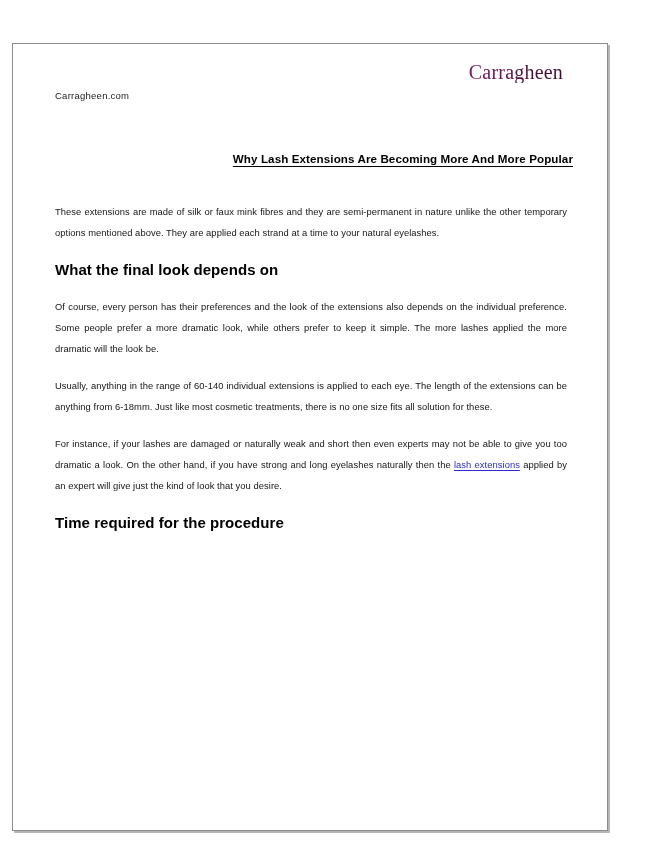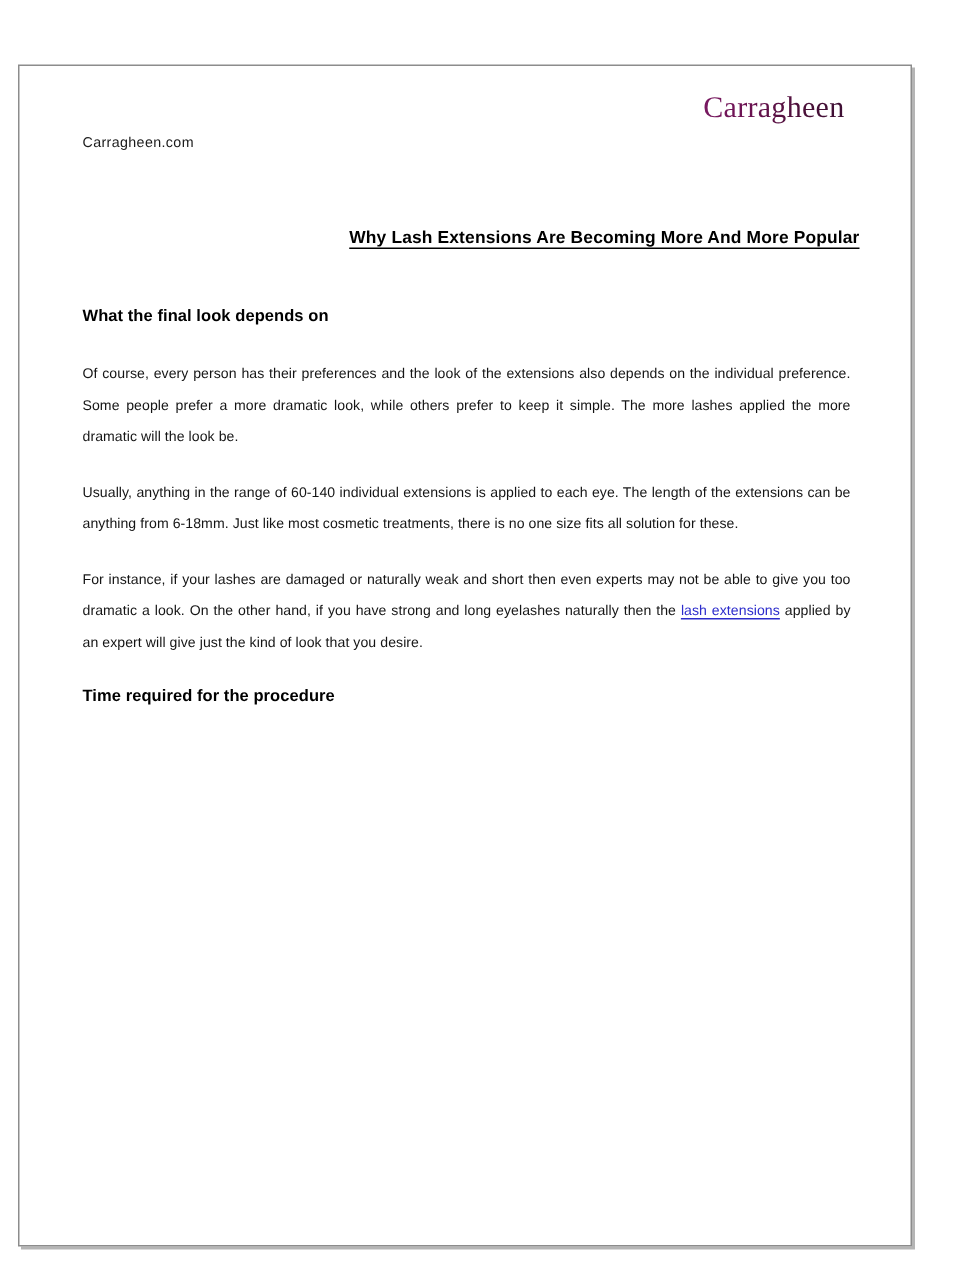--- a/index.html
+++ b/index.html
@@ -90,21 +90,21 @@
   .para {
     margin: 0 0 16px 0;
     font-size: 9.4px;
     line-height: 21px;
     text-align: justify;
     color: #141414;
     letter-spacing: 0.05px;
   }
   .subhead {
     margin: 0 0 16px 0;
-    font-size: 11px;
+    font-size: 15px;
     line-height: 21px;
     font-weight: bold;
     color: #000;
     letter-spacing: 0.05px;
   }
   .para:last-child { margin-bottom: 0; }
 
   a.inline-link,
   .inline-link {
     color: #2c2ccc;
@@ -123,20 +123,21 @@
       <div class="brand-logo">Carragheen</div>
     </div>
 
     <h1 class="doc-title">
       <span class="u">Why Lash Extensions Are Becoming More And More Popular</span>
     </h1>
 
     <div class="doc-body">
 
 
+      <p class="para">These extensions are made of silk or faux mink fibres and they are semi-permanent in nature unlike the other temporary options mentioned above. They are applied each strand at a time to your natural eyelashes.</p>
 
 
       <p class="subhead">What the final look depends on</p>
 
       <p class="para">Of course, every person has their preferences and the look of the extensions also depends on the individual preference. Some people prefer a more dramatic look, while others prefer to keep it simple. The more lashes applied the more dramatic will the look be.</p>
 
       <p class="para">Usually, anything in the range of 60-140 individual extensions is applied to each eye. The length of the extensions can be anything from 6-18mm. Just like most cosmetic treatments, there is no one size fits all solution for these.</p>
 
       <p class="para">
         <span>For instance, if your lashes are damaged or naturally weak and short then even experts may not be able to give you too dramatic a look. On the other hand, if you have strong and long eyelashes naturally then the </span><a class="inline-link" href="#">lash extensions</a><span> applied by an expert will give just the kind of look that you desire.</span>

